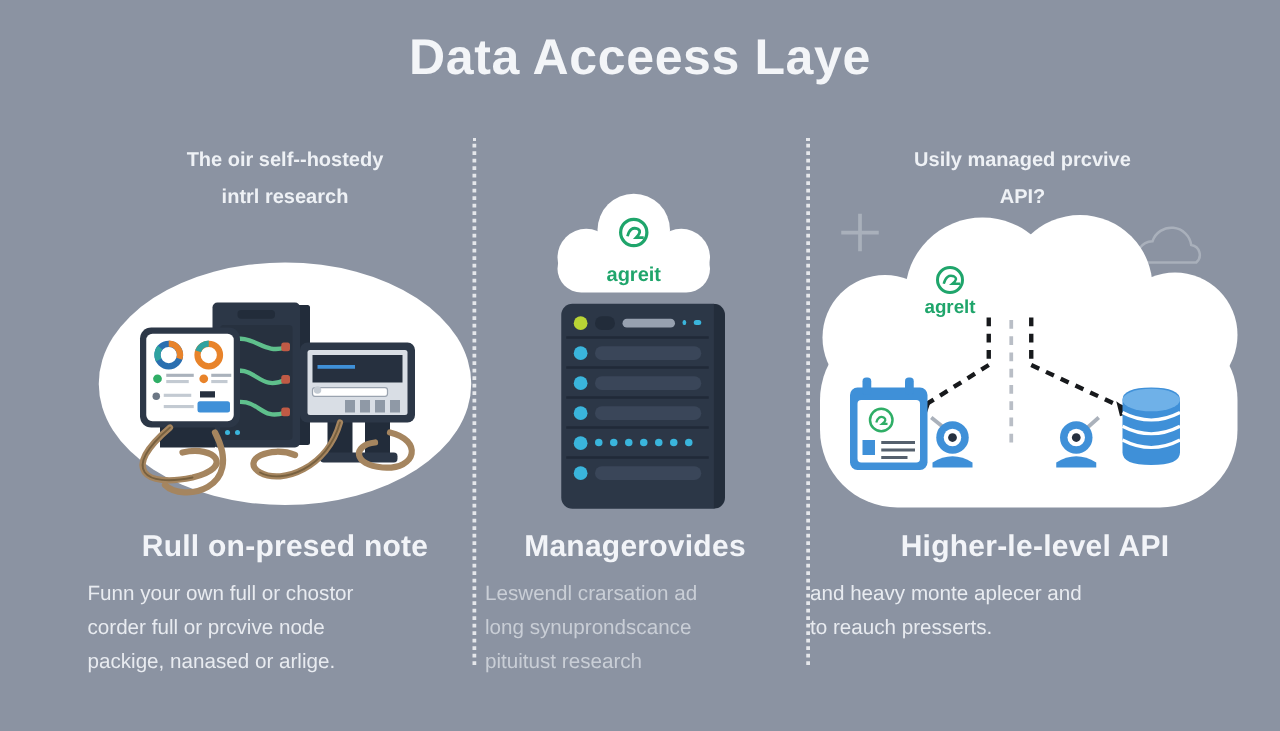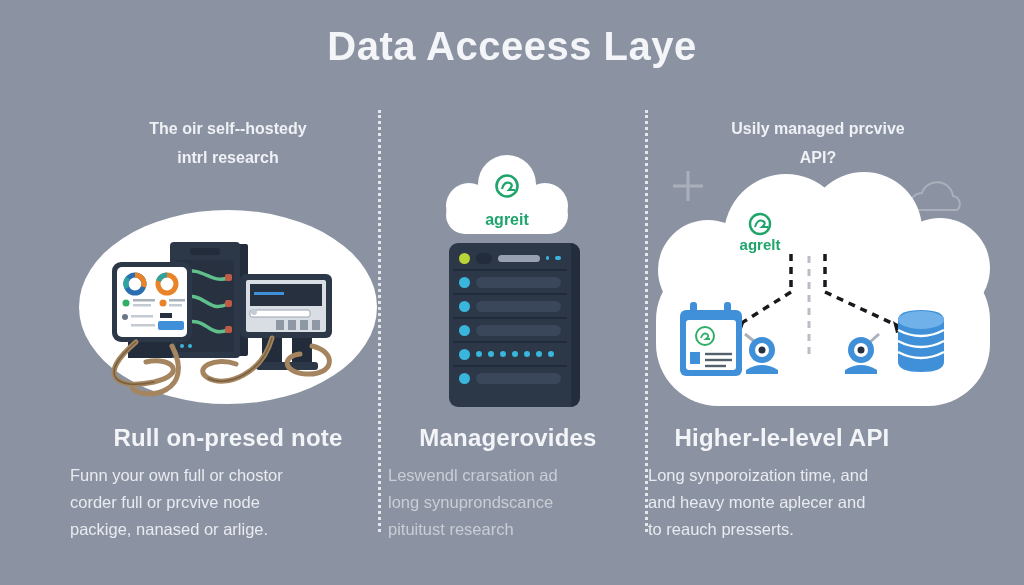--- a/index.html
+++ b/index.html
@@ -25,21 +25,21 @@
     font-size:16px;font-weight:600;line-height:29px;
   }
   .col-header.left{left:78px;width:300px;}
   .col-header.right{left:650px;width:336px;}
   .col-label{
     top:424px;text-align:center;color:#f2f4f8;
     font-size:24px;font-weight:700;letter-spacing:.2px;
   }
   .col-label.c1{left:78px;width:300px;}
   .col-label.c2{left:388px;width:240px;}
-  .col-label.c3{left:614px;width:336px;}
+  .col-label.c3{left:660px;width:336px;}
   .col-body{
     top:462px;text-align:left;color:#e8ebf0;
     font-size:16.5px;font-weight:400;line-height:27px;
   }
   .col-body.c1{left:70px;width:316px;}
   .col-body.c2{left:388px;width:240px;color:#c9ced6;}
   .col-body.c3{left:648px;width:340px;}
 
   
   .server-rack{
@@ -301,16 +301,15 @@
   <div>Funn your own full or chostor</div>
   <div>corder full or prcvive node</div>
   <div>packige, nanased or arlige.</div>
 </div>
 <div class="abs col-body c2">
   <div>Leswendl crarsation ad</div>
   <div>long synuprondscance</div>
   <div>pituitust research</div>
 </div>
 <div class="abs col-body c3">
-  <div>Long synporoization time, and</div>
   <div>and heavy monte aplecer and</div>
   <div>to reauch presserts.</div>
 </div>
 
 </body></html>

